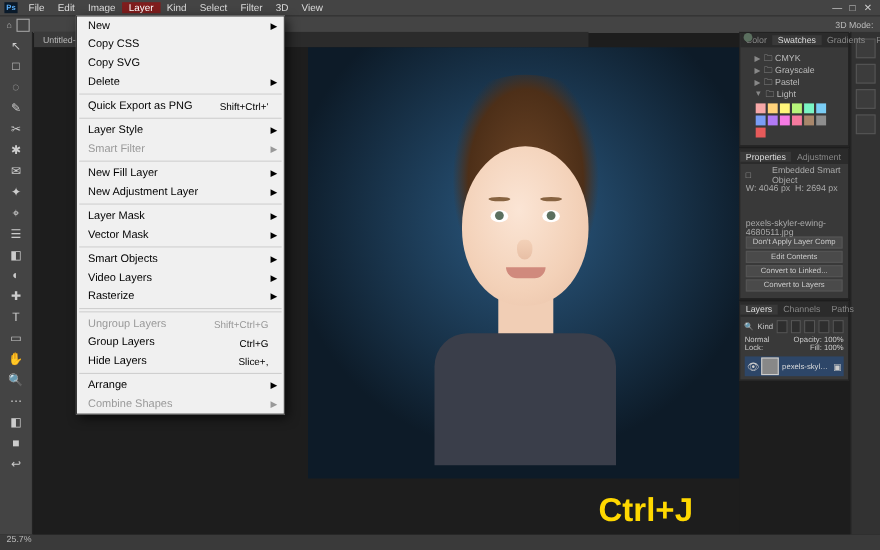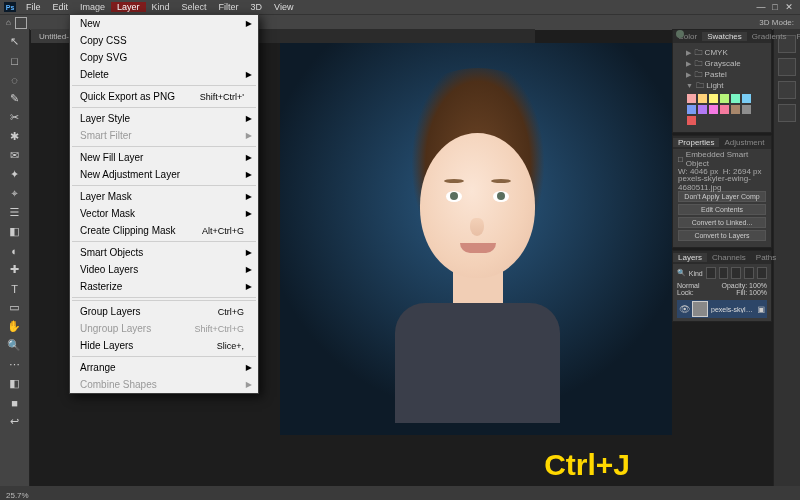--- a/index.html
+++ b/index.html
@@ -52,21 +52,21 @@
   .props .btn{background:#4a4a4a;border:1px solid #555;padding:1px 4px;margin:2px 0;text-align:center;font-size:7px;color:#ccc}
   .layers{padding:3px 4px}
   .layers .filter{display:flex;height:12px;align-items:center;gap:3px}
   .layers .filter div{width:10px;height:10px;background:#2e2e2e;border:1px solid #555}
   .layers .layer-row{display:flex;align-items:center;height:18px;background:#2d4668;margin-top:4px;padding:0 2px}
   .layers .layer-row .eye{all:unset;width:10px;height:10px;font-size:9px;color:#ccc}
   .layers .layer-row .thumb{width:14px;height:14px;background:#888;margin:0 3px;border:1px solid #ccc}
   .layers .layer-row .name{font-size:7px;color:#ddd;overflow:hidden;text-overflow:ellipsis;white-space:nowrap;flex:1}
   .win-controls{position:absolute;top:0;right:4px;height:14px;display:flex;align-items:center;font-size:9px;color:#ccc}
   .win-controls span{width:14px;text-align:center}
-  .status{position:absolute;bottom:0;left:0;right:0;height:14px;background:#3a3a3a;display:flex;align-items:flex-end;font-size:8px;color:#bbb;padding:0 6px}
+  .status{position:absolute;bottom:0;left:0;right:0;height:14px;background:#3a3a3a;display:flex;align-items:flex-start;font-size:8px;color:#bbb;padding:0 6px}
 </style>
 </head>
 <body>
 
 <div class="top-menubar">
   <div class="ps-icon">Ps</div>
   <span class="menuitem">File</span>
     <span class="menuitem">Edit</span>
     <span class="menuitem">Image</span>
     <span class="menuitem active">Layer</span>
@@ -181,46 +181,42 @@
     </div>
     <div class="sep"></div>
     <div class="row">
       <span>Layer Mask</span>
       <span class="arrow">▶</span>
     </div>
     <div class="row">
       <span>Vector Mask</span>
       <span class="arrow">▶</span>
     </div>
-    <div class="row">
-      <span>Create Clipping Mask</span>
-      <span class="sc">Alt+Ctrl+G</span>
-    </div>
     <div class="sep"></div>
     <div class="row">
       <span>Smart Objects</span>
       <span class="arrow">▶</span>
     </div>
     <div class="row">
       <span>Video Layers</span>
       <span class="arrow">▶</span>
     </div>
     <div class="row">
       <span>Rasterize</span>
       <span class="arrow">▶</span>
     </div>
     <div class="sep"></div>
     <div class="sep"></div>
-    <div class="row">
-      <span>Group Layers</span>
-      <span class="sc">Ctrl+G</span>
-    </div>
     <div class="row disabled">
       <span>Ungroup Layers</span>
       <span class="sc">Shift+Ctrl+G</span>
+    </div>
+    <div class="row">
+      <span>Group Layers</span>
+      <span class="sc">Ctrl+G</span>
     </div>
     <div class="row">
       <span>Hide Layers</span>
       <span class="sc">Slice+,</span>
     </div>
     <div class="sep"></div>
     <div class="row">
       <span>Arrange</span>
       <span class="arrow">▶</span>
     </div>
@@ -266,23 +262,23 @@
           <div style="background: rgb(230, 90, 90);"></div>
         </div>
       </div>
   </div>
   <div class="panel">
     <div class="tabs" id="prtabs">
         <span class="on">Properties</span>
         <span class="">Adjustment</span>
       </div>
     <div class="props">
-      <div class="line">□ <span style="margin-left:3px">Embedded Smart Object</span></div>
+      <div class="line">□ <span style="margin-left:19px">Embedded Smart Object</span></div>
       <div class="line"><span>W:</span>&nbsp;<span>4046 px</span>&nbsp;&nbsp;<span>H:</span>&nbsp;<span>2694 px</span></div>
-      <div class="line" style="margin-top:0">pexels-skyler-ewing-4680511.jpg</div>
+      <div class="line" style="margin-top:24px">pexels-skyler-ewing-4680511.jpg</div>
       <div class="btn">Don't Apply Layer Comp</div>
       <div class="btn">Edit Contents</div>
       <div class="btn">Convert to Linked...</div>
       <div class="btn">Convert to Layers</div>
     </div>
   </div>
   <div class="panel">
     <div class="tabs" id="lytabs">
         <span class="on">Layers</span>
         <span class="">Channels</span>

